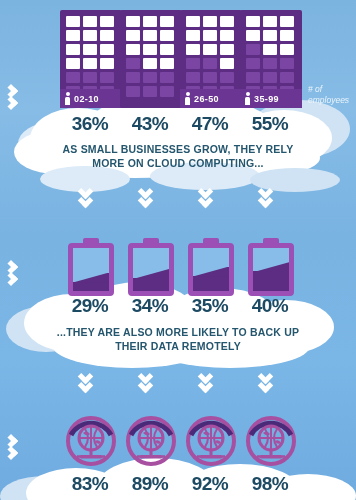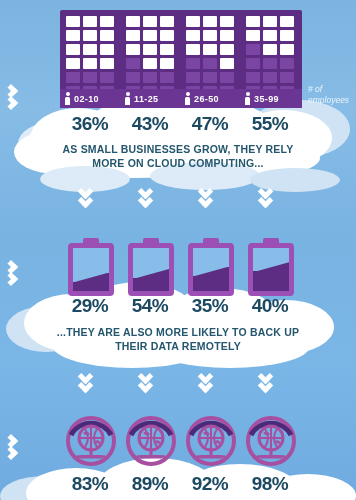--- a/index.html
+++ b/index.html
@@ -158,27 +158,20 @@
       <div class="win"></div>
         <div class="win lit"></div>
         <div class="win lit"></div>
       <div class="win"></div>
         <div class="win"></div>
         <div class="win"></div>
       <div class="win"></div>
         <div class="win"></div>
         <div class="win"></div>
     </div>
-    <div class="base">
-      <div class="person">
-          <div class="head"></div>
-          <div class="body"></div>
-        </div>
-      <div class="lbl">11-25</div>
-    </div>
   </div>
 
   <div class="bld" style="left:180px;">
     <div class="grid">
       <div class="win lit"></div>
         <div class="win lit"></div>
         <div class="win lit"></div>
       <div class="win lit"></div>
         <div class="win lit"></div>
         <div class="win lit"></div>
@@ -298,21 +291,21 @@
     </div>
   </div>
   <div class="bat" style="left:248px;top:238px;">
     <div class="cap"></div>
     <div class="shell">
       <div class="fill" style="height:46%;"></div>
     </div>
   </div>
 
   <div class="pct" style="left:62px;top:295px;">29%</div>
-  <div class="pct" style="left:122px;top:295px;">54%</div>
+  <div class="pct" style="left:122px;top:295px;">34%</div>
   <div class="pct" style="left:182px;top:295px;">35%</div>
   <div class="pct" style="left:242px;top:295px;">40%</div>
 
   <div class="caption" style="top:339px;">THEIR DATA REMOTELY</div>
   <div class="caption" style="top:325px;">...THEY ARE ALSO MORE LIKELY TO BACK UP</div>
 
   <div class="chev-down" style="left:78px;top:371px;">
     <span style="top:0;"></span>
       <span style="top:9px;"></span>
   </div>

